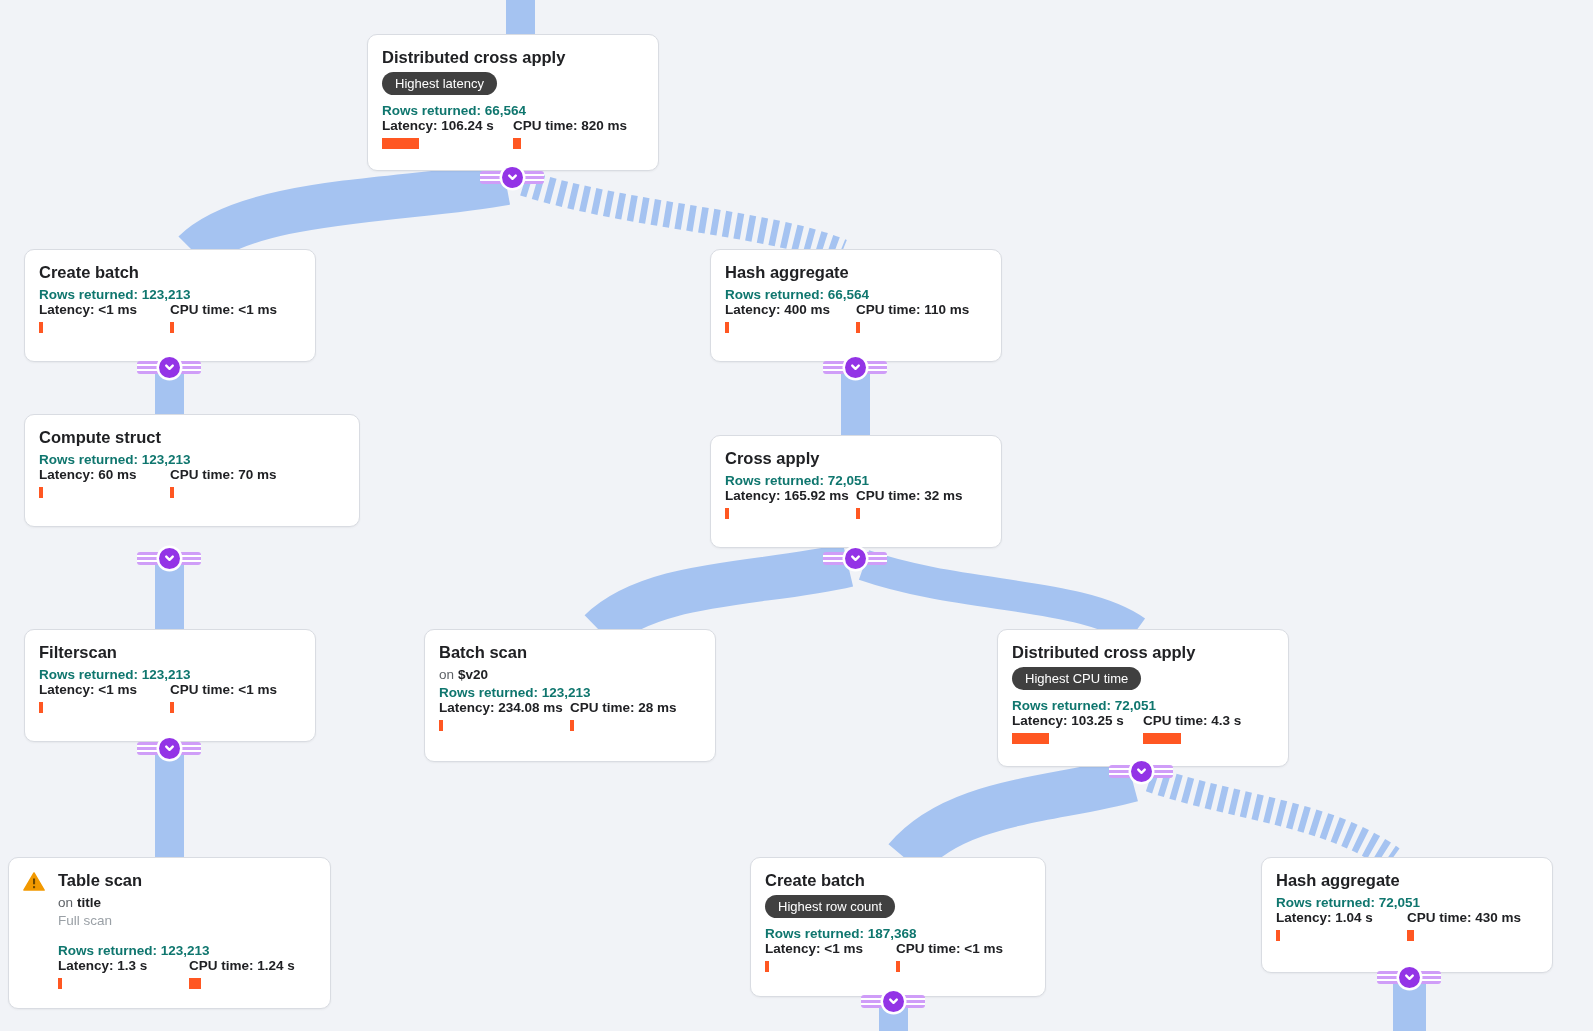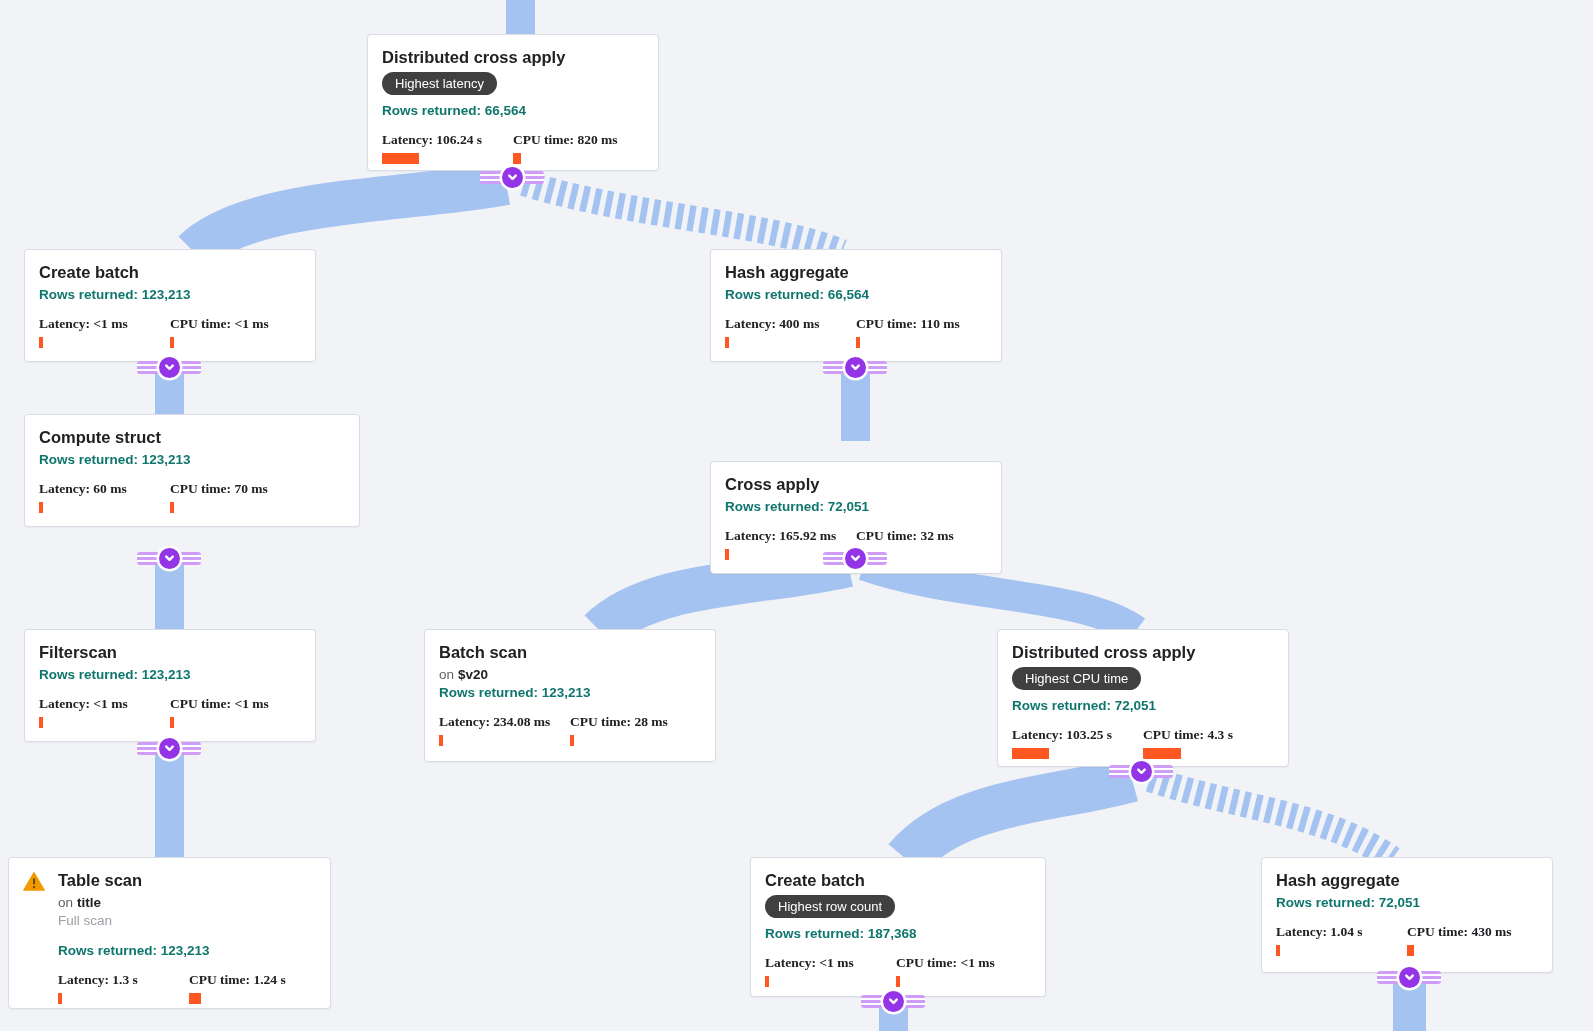--- a/index.html
+++ b/index.html
@@ -4,30 +4,30 @@
 <style>
   html,body{margin:0;padding:0;background:#f1f3f7;font-family:"Liberation Sans",sans-serif;}
   .canvas{position:relative;width:1593px;height:1031px;overflow:hidden;background:#f1f3f7;}
 
   
   svg.edges{position:absolute;left:0;top:0;z-index:0;}
   svg.edges path{fill:none;stroke:#a5c3f1;}
   svg.edges path.striped{stroke-dasharray:6.5 5.5;}
 
   
-  .node{position:absolute;z-index:2;background:#ffffff;border:1px solid #d9dce2;border-radius:4px;
+  .node{position:absolute;z-index:2;background:#ffffff;border:1px solid #d9dce2;border-radius:10px;
         padding:11px 14px;box-sizing:border-box;overflow:hidden;box-shadow:0 1px 2px rgba(60,64,67,.06);}
   .title{font-size:16.5px;font-weight:700;color:#202124;margin:2px 0 5px;white-space:nowrap;}
   .badge{display:inline-block;background:#404040;color:#ffffff;font-size:13px;line-height:17px;
          padding:3px 13px;border-radius:12px;margin:0 0 6px;}
   .rows{font-size:13.5px;font-weight:700;color:#0f766e;margin:2px 0 0;white-space:nowrap;}
   .online{font-size:13.5px;color:#5f6368;margin:0 0 3px;white-space:nowrap;}
   .online .on-value{color:#202124;font-weight:700;margin-left:4px;}
   .note{font-size:13.5px;color:#9aa0a6;margin:1px 0 15px;white-space:nowrap;}
-  .metrics{display:grid;grid-template-columns:131px 1fr;margin-top:14px;font-family:Liberation Serif, serif;}
+  .metrics{display:grid;grid-template-columns:131px 1fr;}
   .mlabel{font-size:13.5px;font-weight:700;color:#202124;white-space:nowrap;}
   .bar{height:11px;background:#ff5722;margin-top:5px;}
 
   
   .warn-row{display:flex;gap:13px;align-items:flex-start;}
   .warning-icon{flex:0 0 auto;margin-top:3px;line-height:0;}
 
   
   .connector{position:absolute;z-index:3;width:64px;height:22px;margin:-11px 0 0 -32px;
              display:flex;align-items:center;justify-content:center;cursor:pointer;}
@@ -111,21 +111,21 @@
         <div class="mlabel">Latency: 60 ms</div>
         <div class="bar" style="width: 4px;"></div>
       </div>
       <div>
         <div class="mlabel">CPU time: 70 ms</div>
         <div class="bar" style="width: 4px;"></div>
       </div>
     </div>
   </div>
 
-  <div class="node" style="left:710px;top:461px;width:292px;height:113px;">
+  <div class="node" style="left:710px;top:435px;width:292px;height:113px;">
     <div class="title">Cross apply</div>
     <div class="rows">Rows returned: 72,051</div>
     <div class="metrics">
       <div>
         <div class="mlabel">Latency: 165.92 ms</div>
         <div class="bar" style="width: 4px;"></div>
       </div>
       <div>
         <div class="mlabel">CPU time: 32 ms</div>
         <div class="bar" style="width: 4px;"></div>

